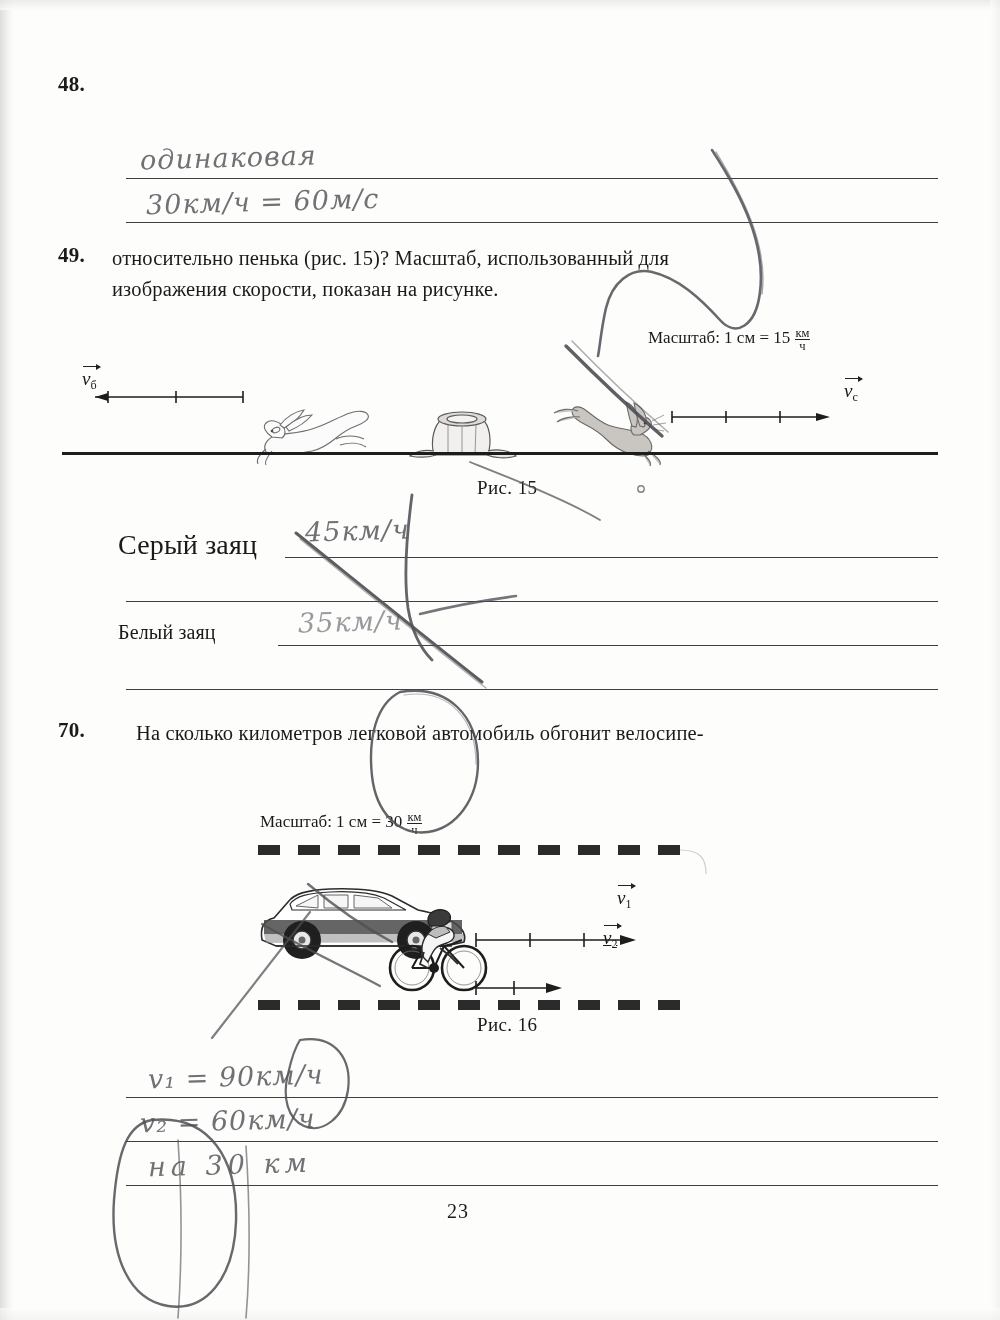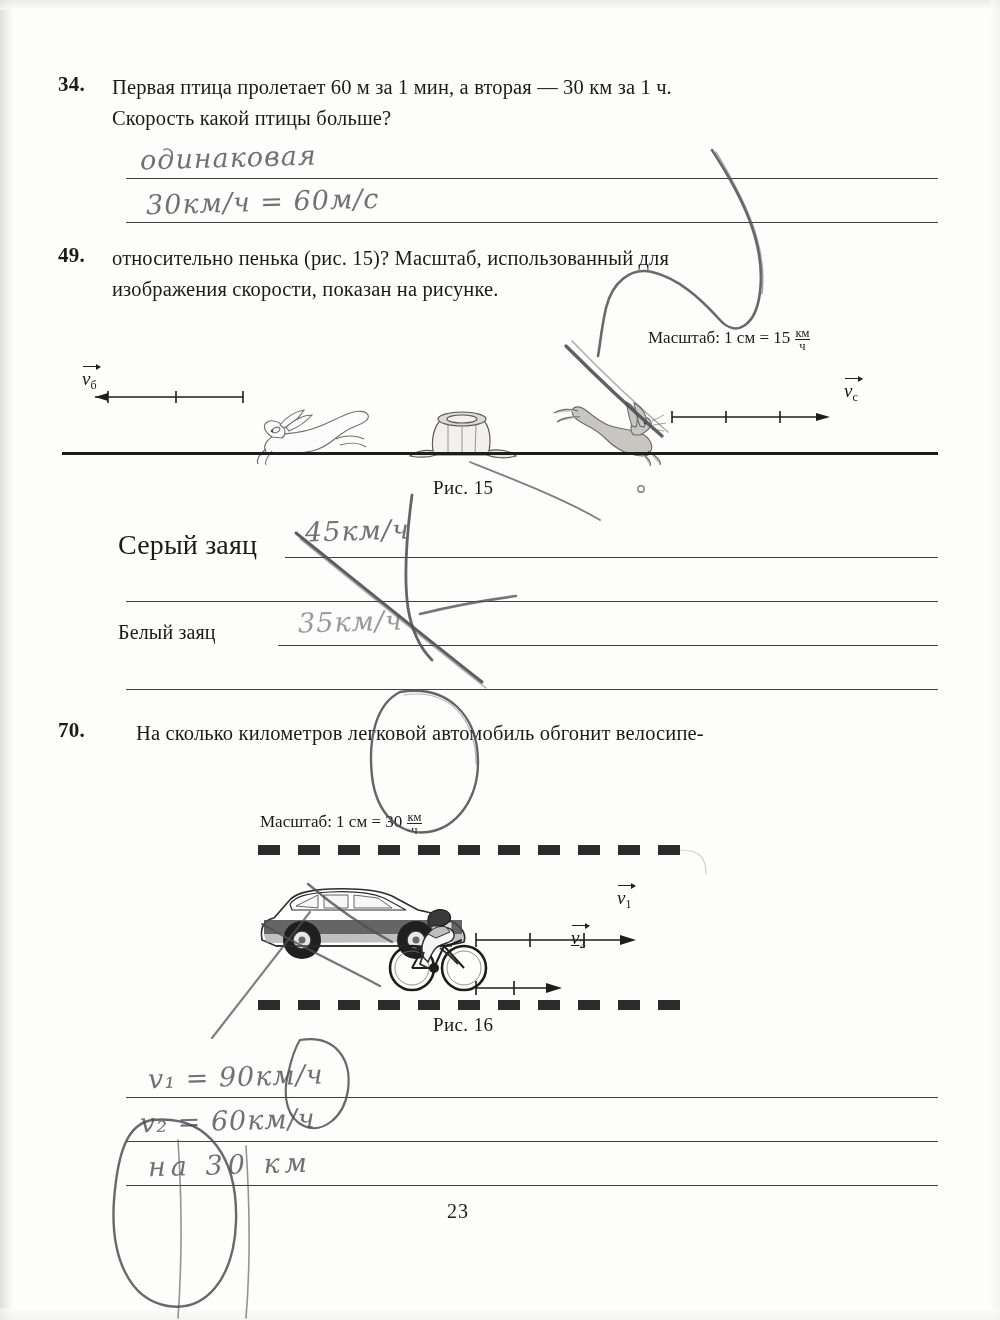--- a/index.html
+++ b/index.html
@@ -81,21 +81,21 @@
   .frac{
     display:inline-block;
     vertical-align:-7px;
     text-align:center;
     font-size:12.5px;
     line-height:12px;
   }
   .frac .num{display:block;border-bottom:1.2px solid #222;padding:0 1px;}
   .frac .den{display:block;padding:0 1px;}
   .fig-caption{
-    position:absolute;font-size:19px;letter-spacing:.4px;
+    position:absolute;font-size:19px;letter-spacing:.4px;margin-left:44px;
   }
   .vlabel{
     position:absolute;
     font-family:"Liberation Serif", serif;
     font-style:italic;
     font-size:19px;
   }
   .vlabel .sub{font-style:normal;font-size:12px;vertical-align:-4px;}
   .vlabel .vec{
     display:block;
@@ -128,25 +128,21 @@
 </head>
 <body>
 
 <div class="page">
 
   <div class="scan-edge-left"></div>
   <div class="scan-edge-top"></div>
   <div class="scan-edge-right"></div>
   <div class="scan-edge-bottom"></div>
 
-  <div class="pnum" style="left:58px;top:72px;">34.</div>
-  <div class="ptext" style="left:112px;top:72px;">
-    <div>Первая птица пролетает 60 м за 1 мин, а вторая — 30 км за 1 ч.</div>
-    <div>Скорость какой птицы больше?</div>
-  </div>
+  <div class="pnum" style="left:58px;top:72px;">48.</div>
 
   <div class="rule" style="left:126px;top:178px;width:812px;"></div>
   <div class="rule" style="left:126px;top:222px;width:812px;"></div>
 
   <div class="hw" style="left:140px;top:142px;">одинаковая</div>
   <div class="hw" style="left:146px;top:186px;">30км/ч = 60м/с</div>
 
   <div class="pnum" style="left:58px;top:243px;">49.</div>
   <div class="ptext" style="left:112px;top:243px;">
     <div>относительно пенька (рис. 15)? Масштаб, использованный для</div>
@@ -347,21 +343,21 @@
         <rect x="618" y="160" width="22" height="10"></rect>
         <rect x="658" y="160" width="22" height="10"></rect>
       </g>
     </svg>
   </div>
 
   <div class="vlabel" style="left:617px;top:866px;margin-top:19px;">
     <span class="vec"></span>
     <span>v</span><span class="sub">1</span>
   </div>
-  <div class="vlabel" style="left:571px;top:925px;text-decoration:underline;">
+  <div class="vlabel" style="left:603px;top:925px;text-decoration:underline;">
     <span class="vec"></span>
     <span>v</span><span class="sub">2</span>
   </div>
 
   <div class="fig-caption" style="left:433px;top:1014px;">Рис. 16</div>
 
   <div class="rule" style="left:126px;top:1097px;width:812px;"></div>
   <div class="rule" style="left:126px;top:1141px;width:812px;"></div>
   <div class="rule" style="left:126px;top:1185px;width:812px;"></div>
 

